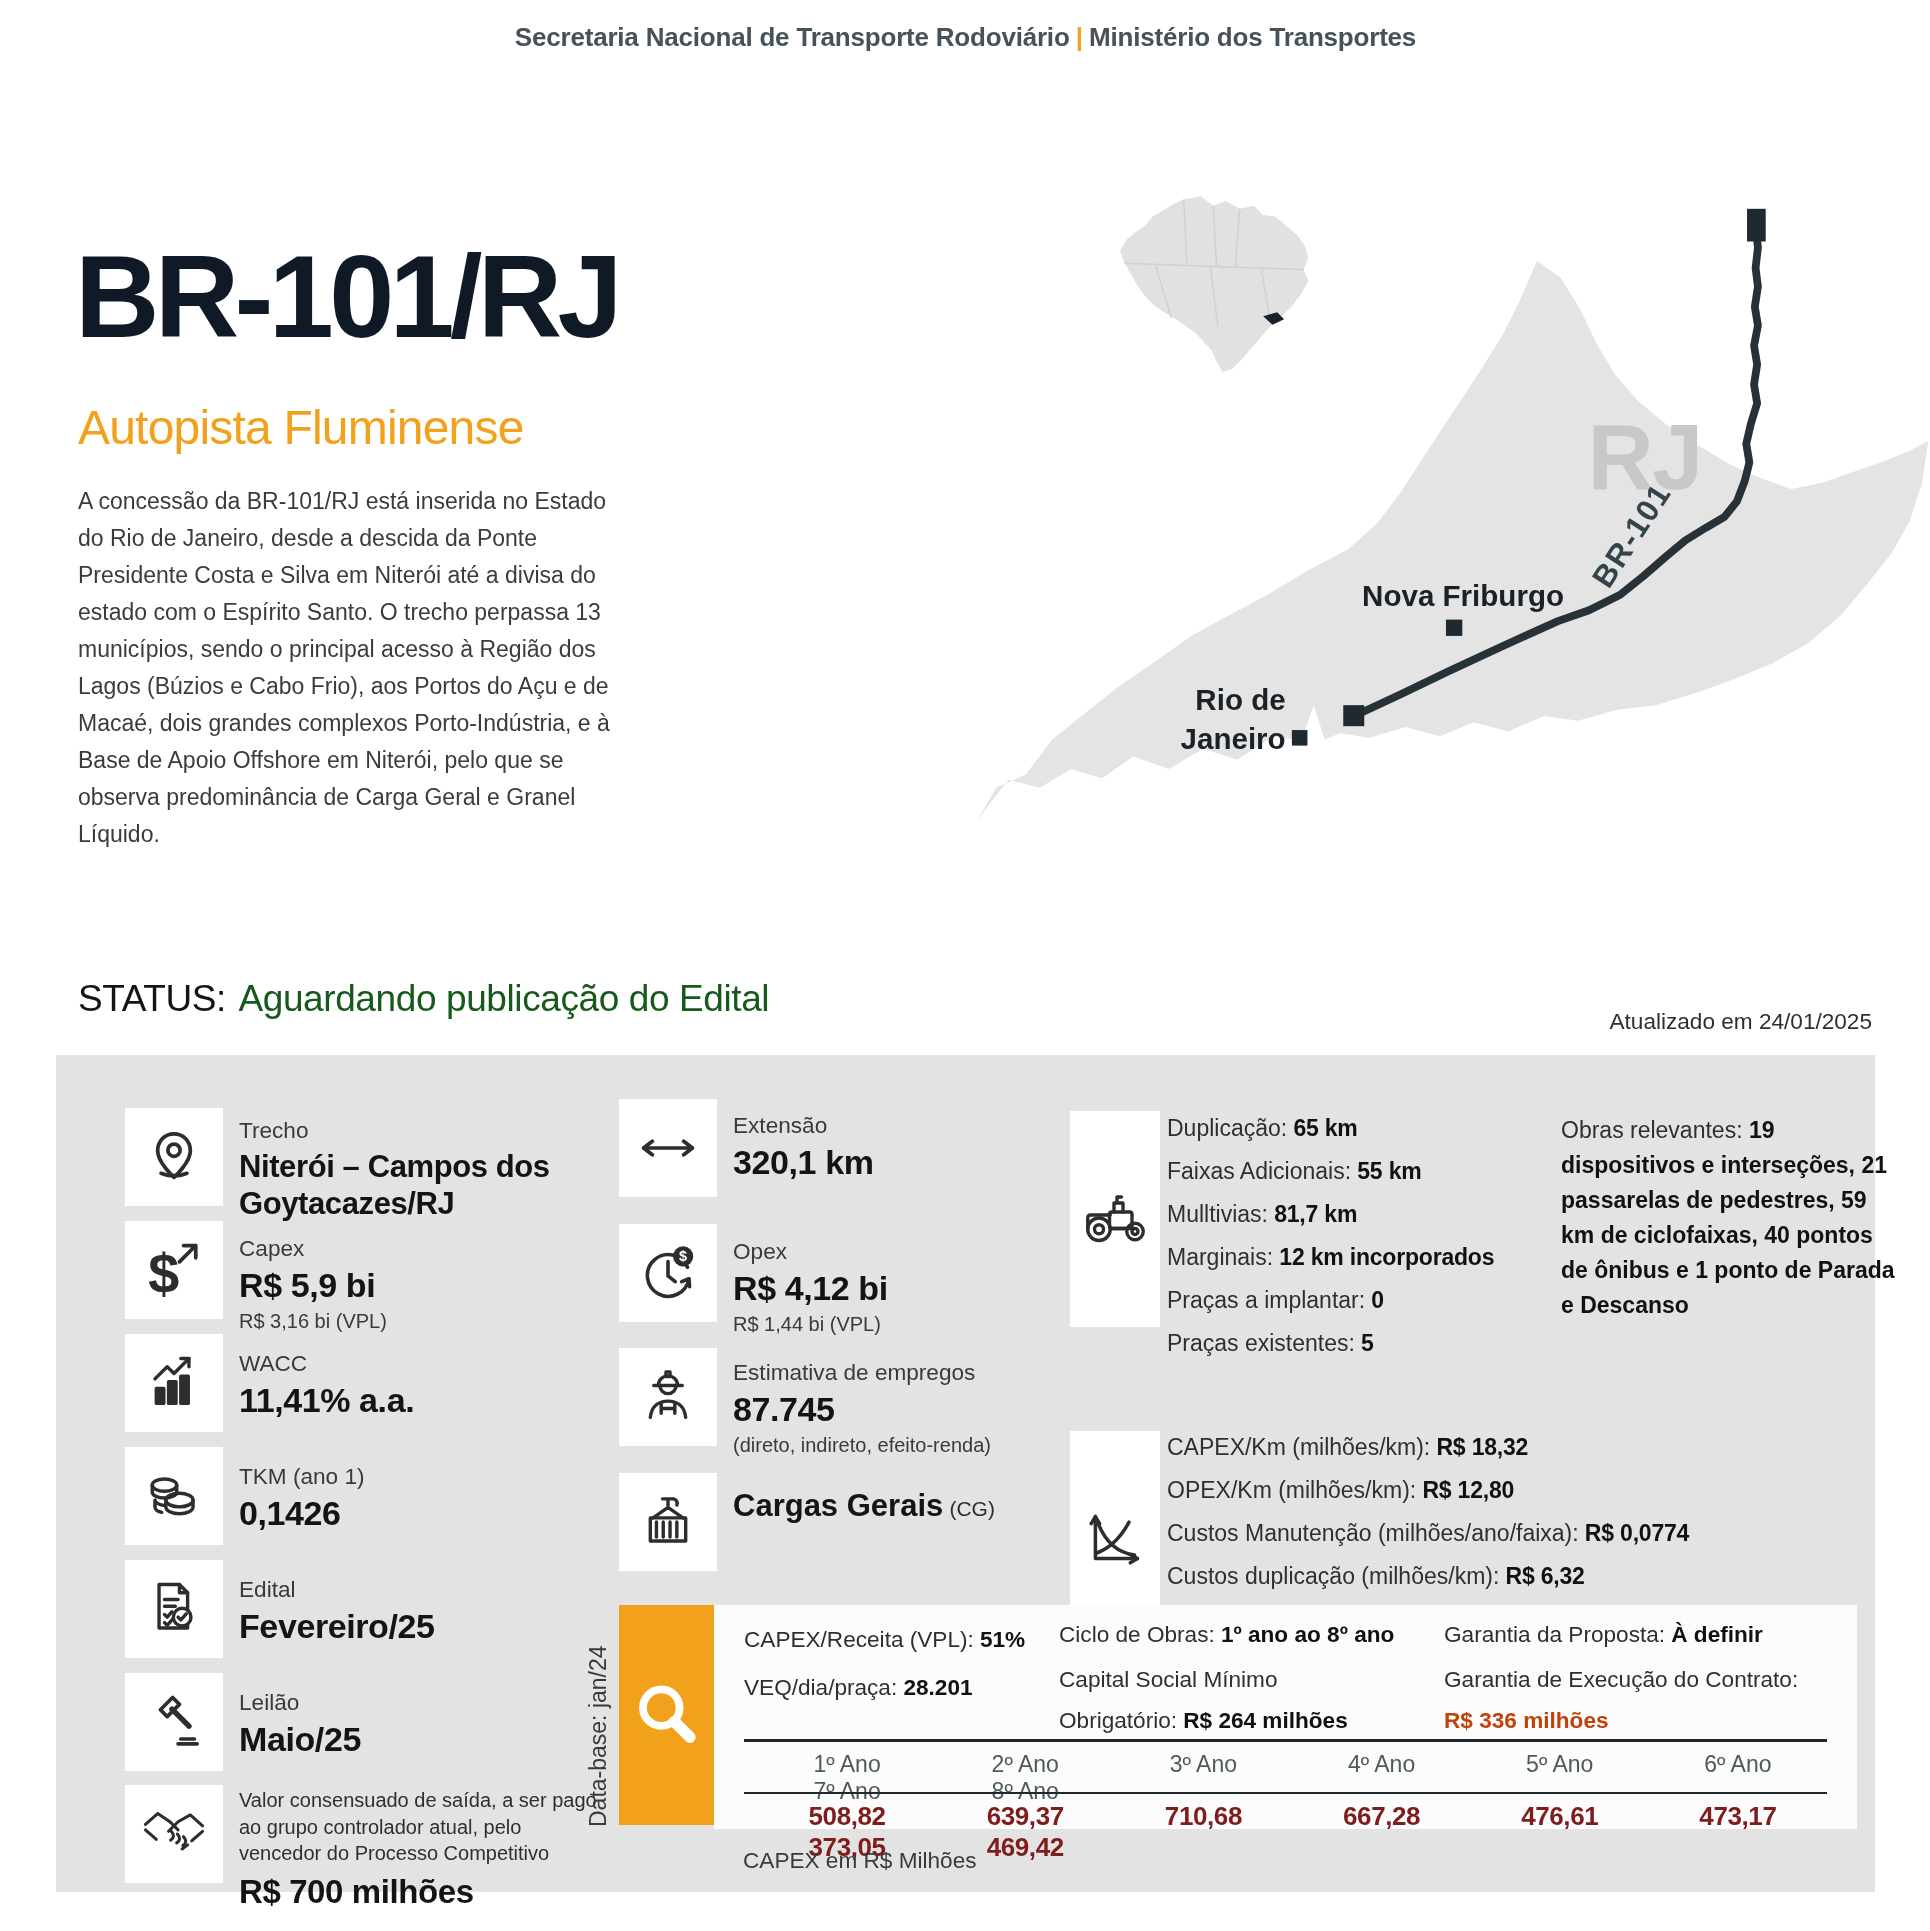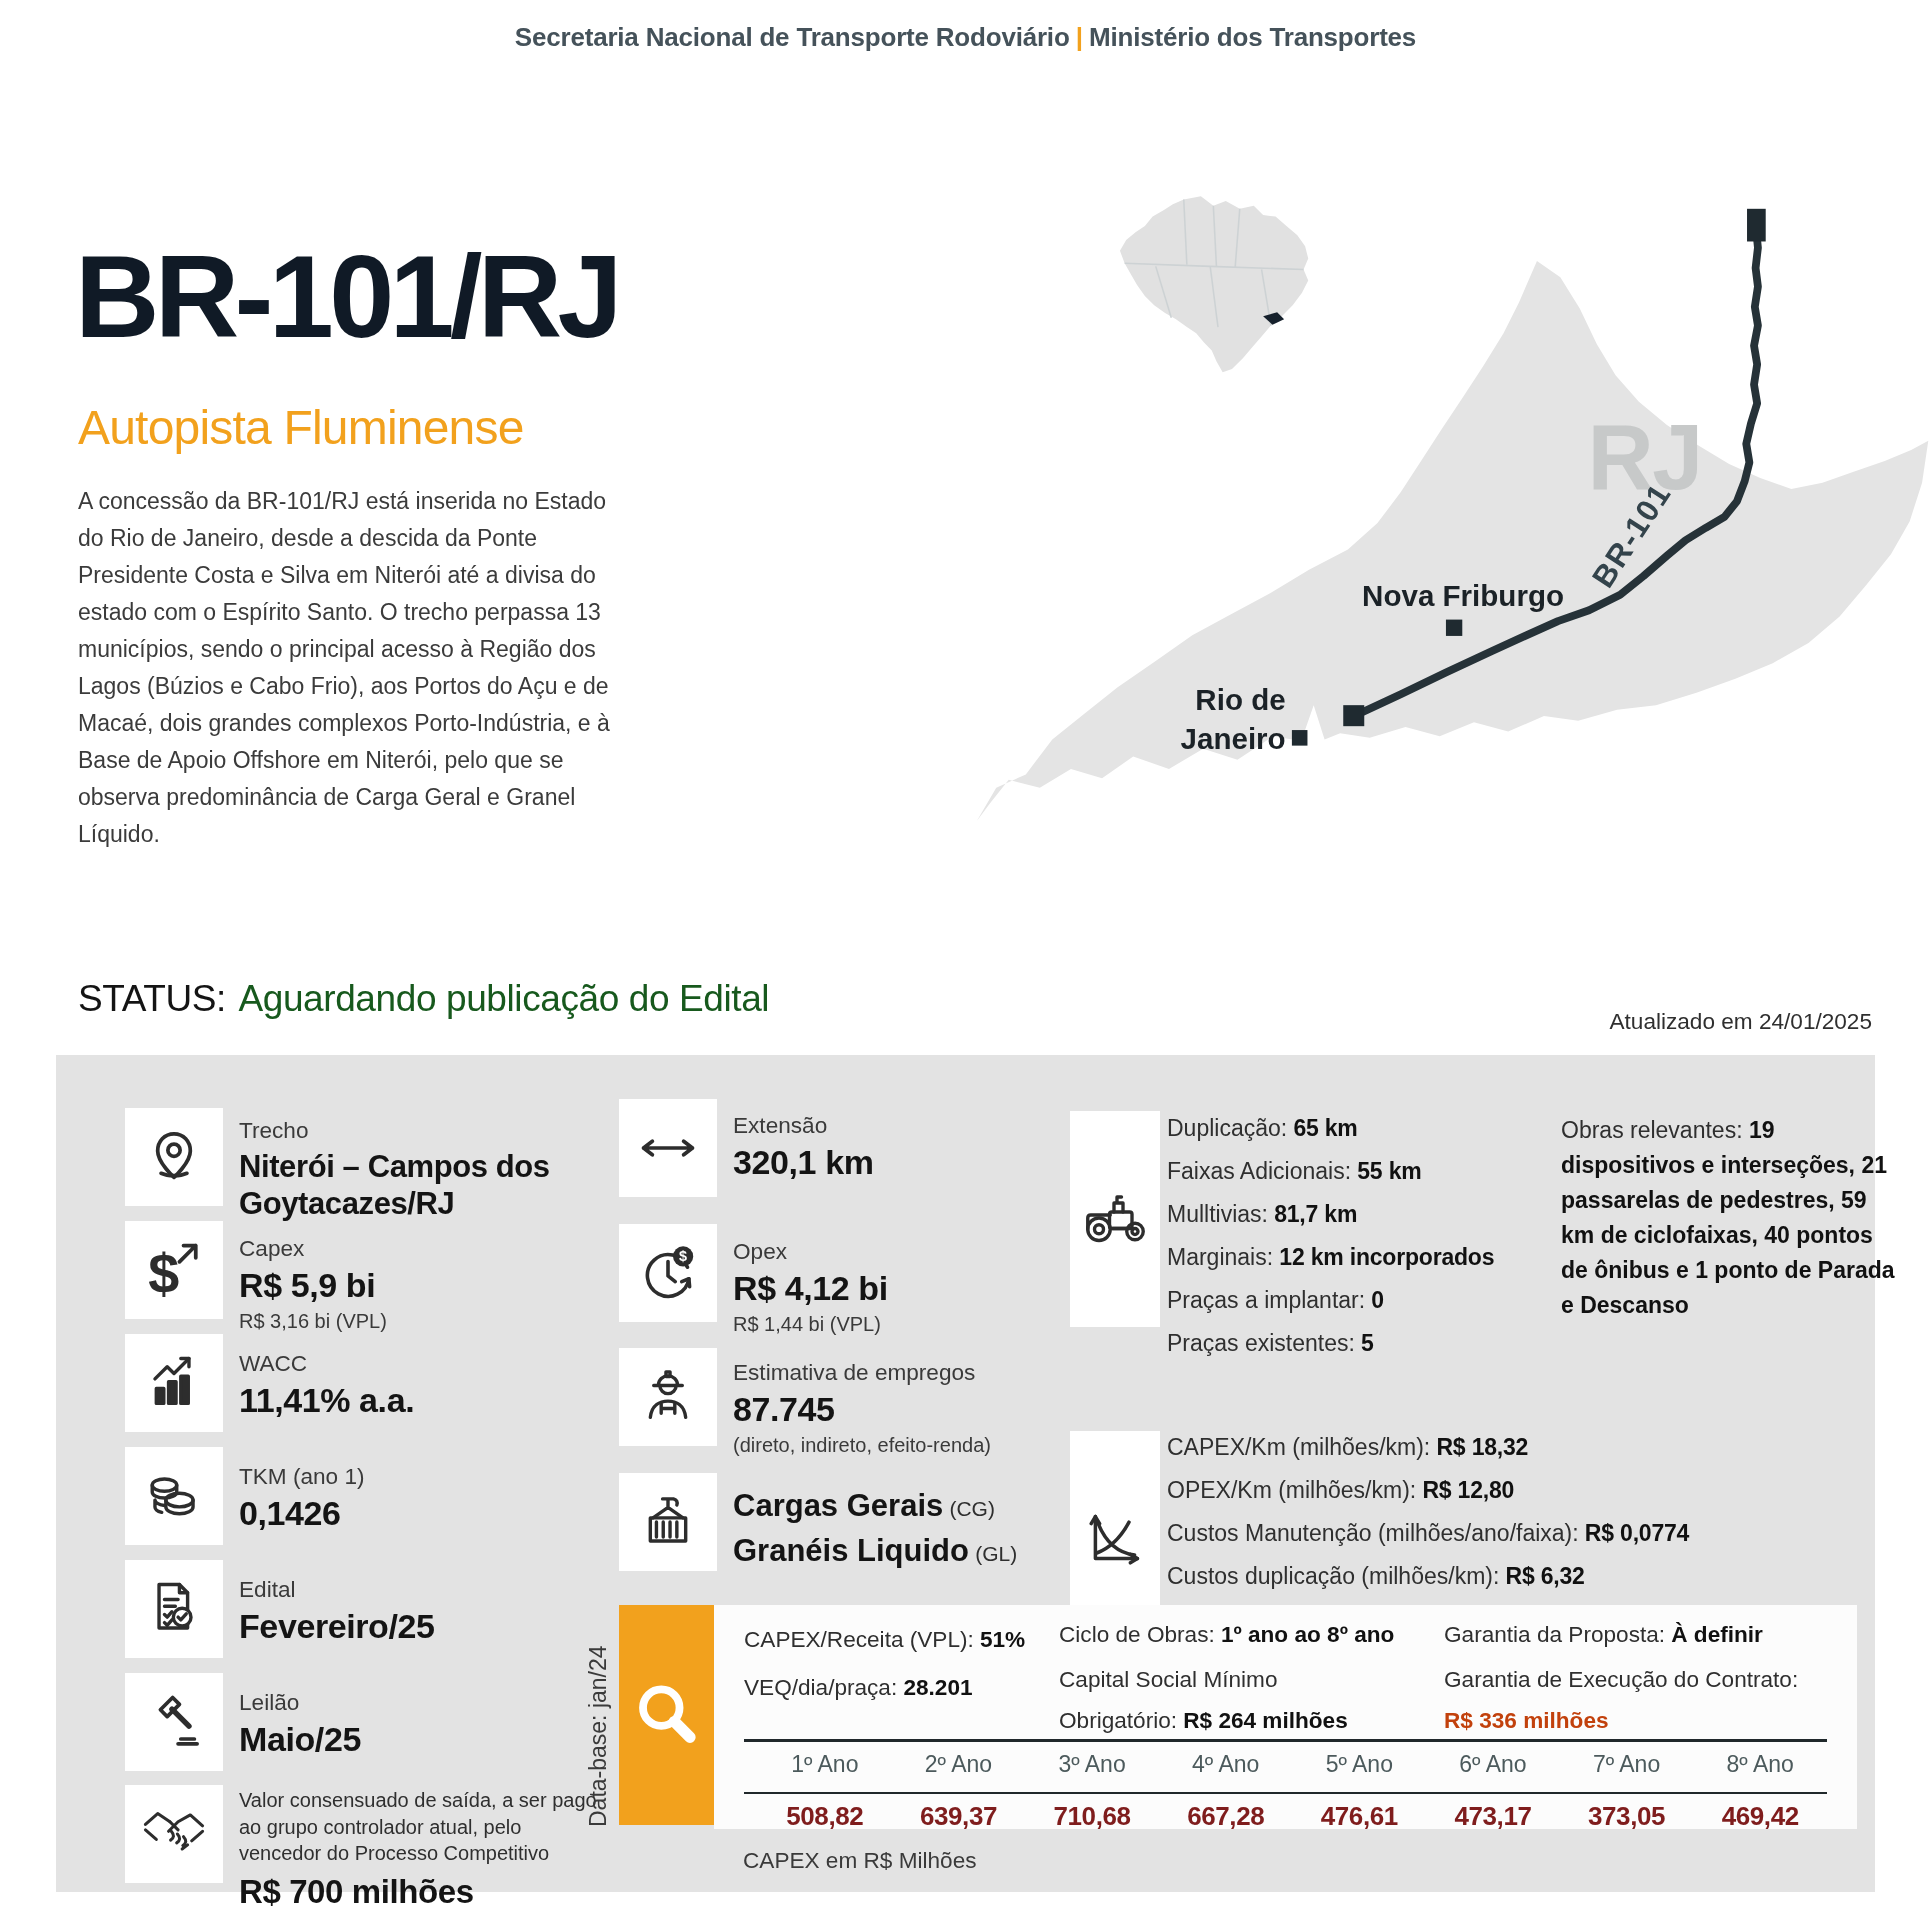--- a/index.html
+++ b/index.html
@@ -33,21 +33,21 @@
   .line b{color:#111;margin-left:6.2px;letter-spacing:-0.2px}
   .obras{font-size:23px;line-height:35px;color:#2F2F2F;width:339px}
   .obras b{color:#111}
   .database{font-size:23px;color:#3A3A3A;transform:rotate(-90deg);transform-origin:0 0;left:585px;top:1827px;white-space:nowrap}
   .search-block{left:619px;top:1605px;width:95px;height:220px;background:#F2A11D;display:flex;align-items:center;justify-content:center}
   .white-panel{left:714px;top:1605px;width:1143px;height:224px;background:#FCFCFC}
   .wp-line{position:absolute;font-size:22.6px;color:#2F2F2F;white-space:nowrap}
   .wp-line b{color:#111;margin-left:6.2px}
   .wp-bold{position:absolute;font-size:22.6px;font-weight:bold;color:#c2410c;white-space:nowrap}
   .rule{position:absolute;left:30px;width:1083px;background:#20282B}
-  .tgrid{position:absolute;left:44px;width:1069px;display:grid;grid-template-columns:repeat(8,1fr)}
+  .tgrid{position:absolute;left:44px;width:1069px;display:grid;grid-template-columns:repeat(6,1fr)}
   .tgrid span{text-align:center}
   .thead span{font-size:23px;color:#4C5A5C}
   .tvals span{font-size:26px;font-weight:bold;color:#7f1d1d;letter-spacing:-0.4px}
   .caption{left:743px;top:1848px;font-size:22.6px;color:#3A3A3A}
   
   .city-label{font-size:38px;font-weight:bold;fill:#1B2227}
   .rj-mark{font-size:118px;font-weight:bold;fill:#C7C9C9;letter-spacing:-2px}
   .hwy-label{font-size:40px;font-weight:bold;fill:#33434B;letter-spacing:2px}
 </style>
 </head>
@@ -234,21 +234,20 @@
   <span class="val">R$ 4,12 bi</span>
   <span class="sub">R$ 1,44 bi (VPL)</span>
 </div>
 <div class="abs cell" style="left:733px;top:1360px;width:358px">
   <span class="lbl">Estimativa de empregos</span>
   <span class="val">87.745</span>
   <span class="sub">(direto, indireto, efeito-renda)</span>
 </div>
 <div class="abs" style="left:733px;top:1485px;width:358px">
   <div class="cargas-line"><span>Cargas Gerais</span><span class="tag">(CG)</span></div>
-  <div class="cargas-line"><span>Granéis Liquido</span><span class="tag">(GL)</span></div>
 </div>
 
 <div class="abs database">Data-base: jan/24</div>
 <div class="abs search-block">
   <svg width="87" height="87" viewBox="0 0 100 100" fill="none">
     <circle cx="44" cy="41" r="21" stroke="#FFFFFF" stroke-width="9"></circle>
     <path d="M59,57 L77,75" stroke="#FFFFFF" stroke-width="13" stroke-linecap="round"></path>
   </svg>
 </div>
 

